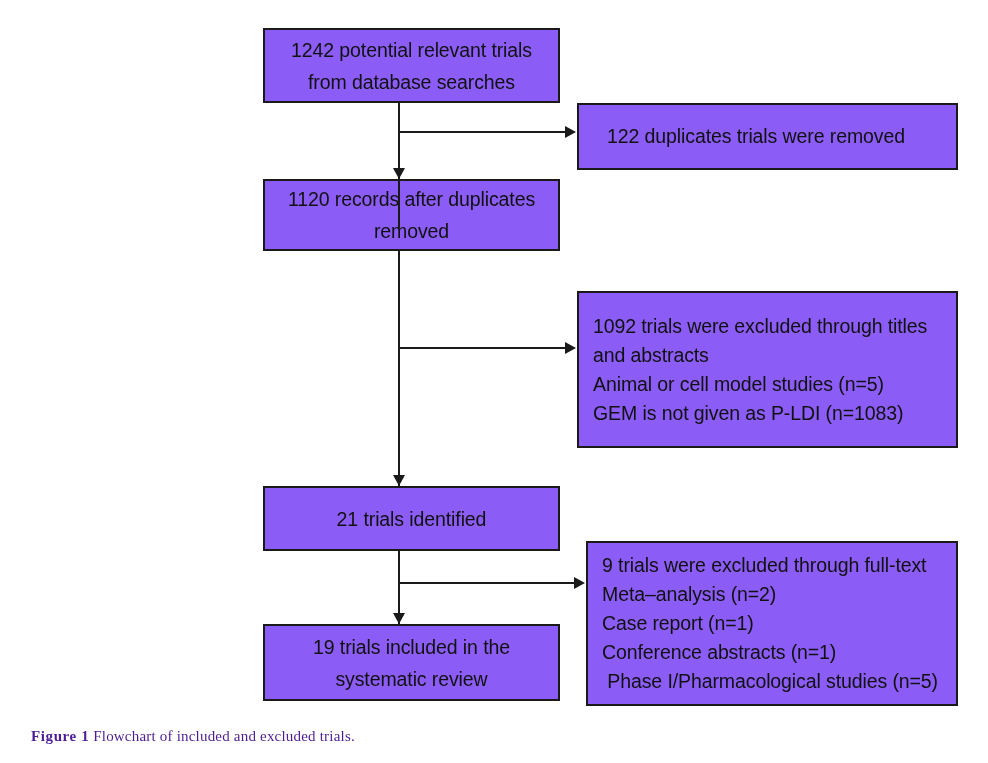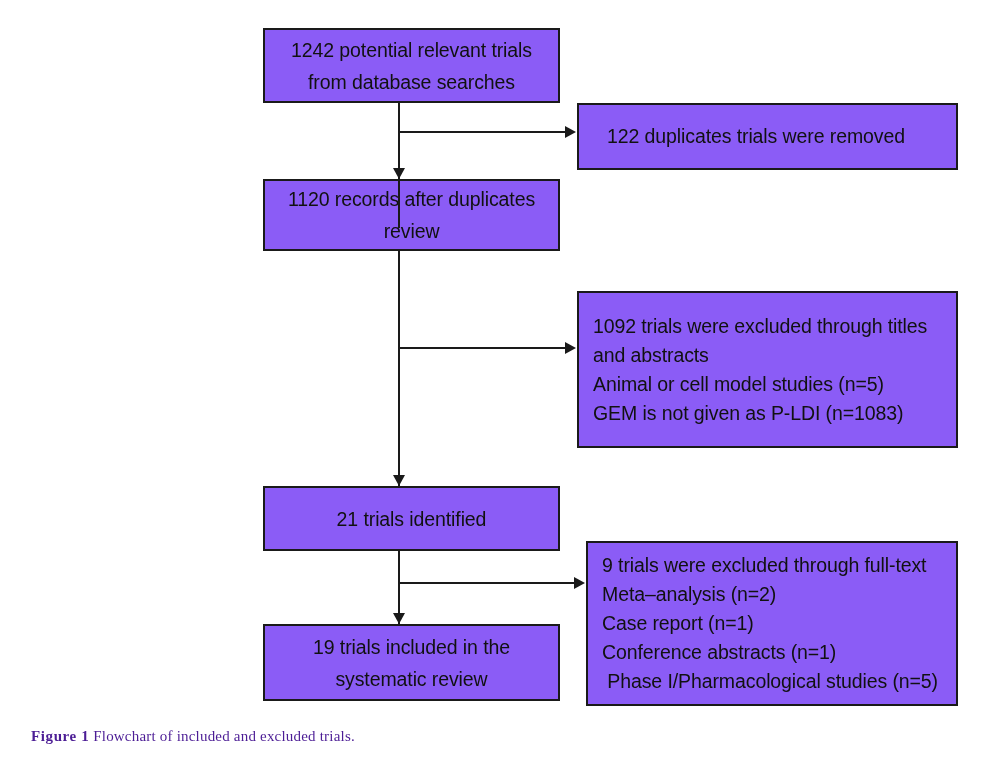--- a/index.html
+++ b/index.html
@@ -151,21 +151,21 @@
     <div class="line">1242 potential relevant trials</div>
     <div class="line">from database searches</div>
   </div>
 
   <div class="box left" id="box-duplicates">
     <div class="line">122 duplicates trials were removed</div>
   </div>
 
   <div class="box centered" id="box-records">
     <div class="line">1120 records after duplicates</div>
-    <div class="line">review</div>
+    <div class="line">removed</div>
   </div>
 
   <div class="box left" id="box-excluded-ta">
     <div class="line">1092 trials were excluded through titles</div>
     <div class="line">and abstracts</div>
     <div class="line">Animal or cell model studies (n=5)</div>
     <div class="line">GEM is not given as P-LDI (n=1083)</div>
   </div>
 
   <div class="box centered" id="box-identified">

